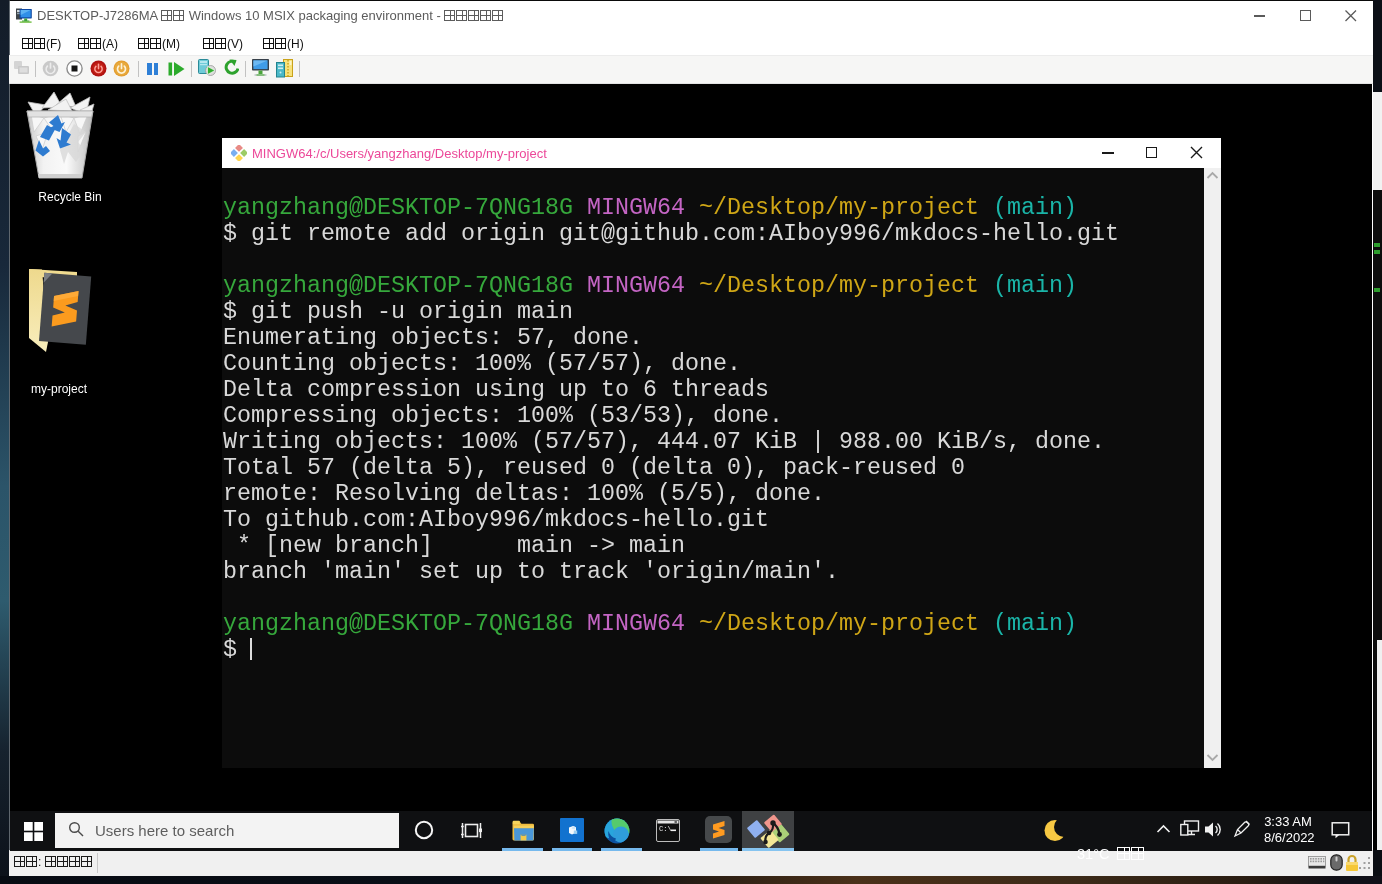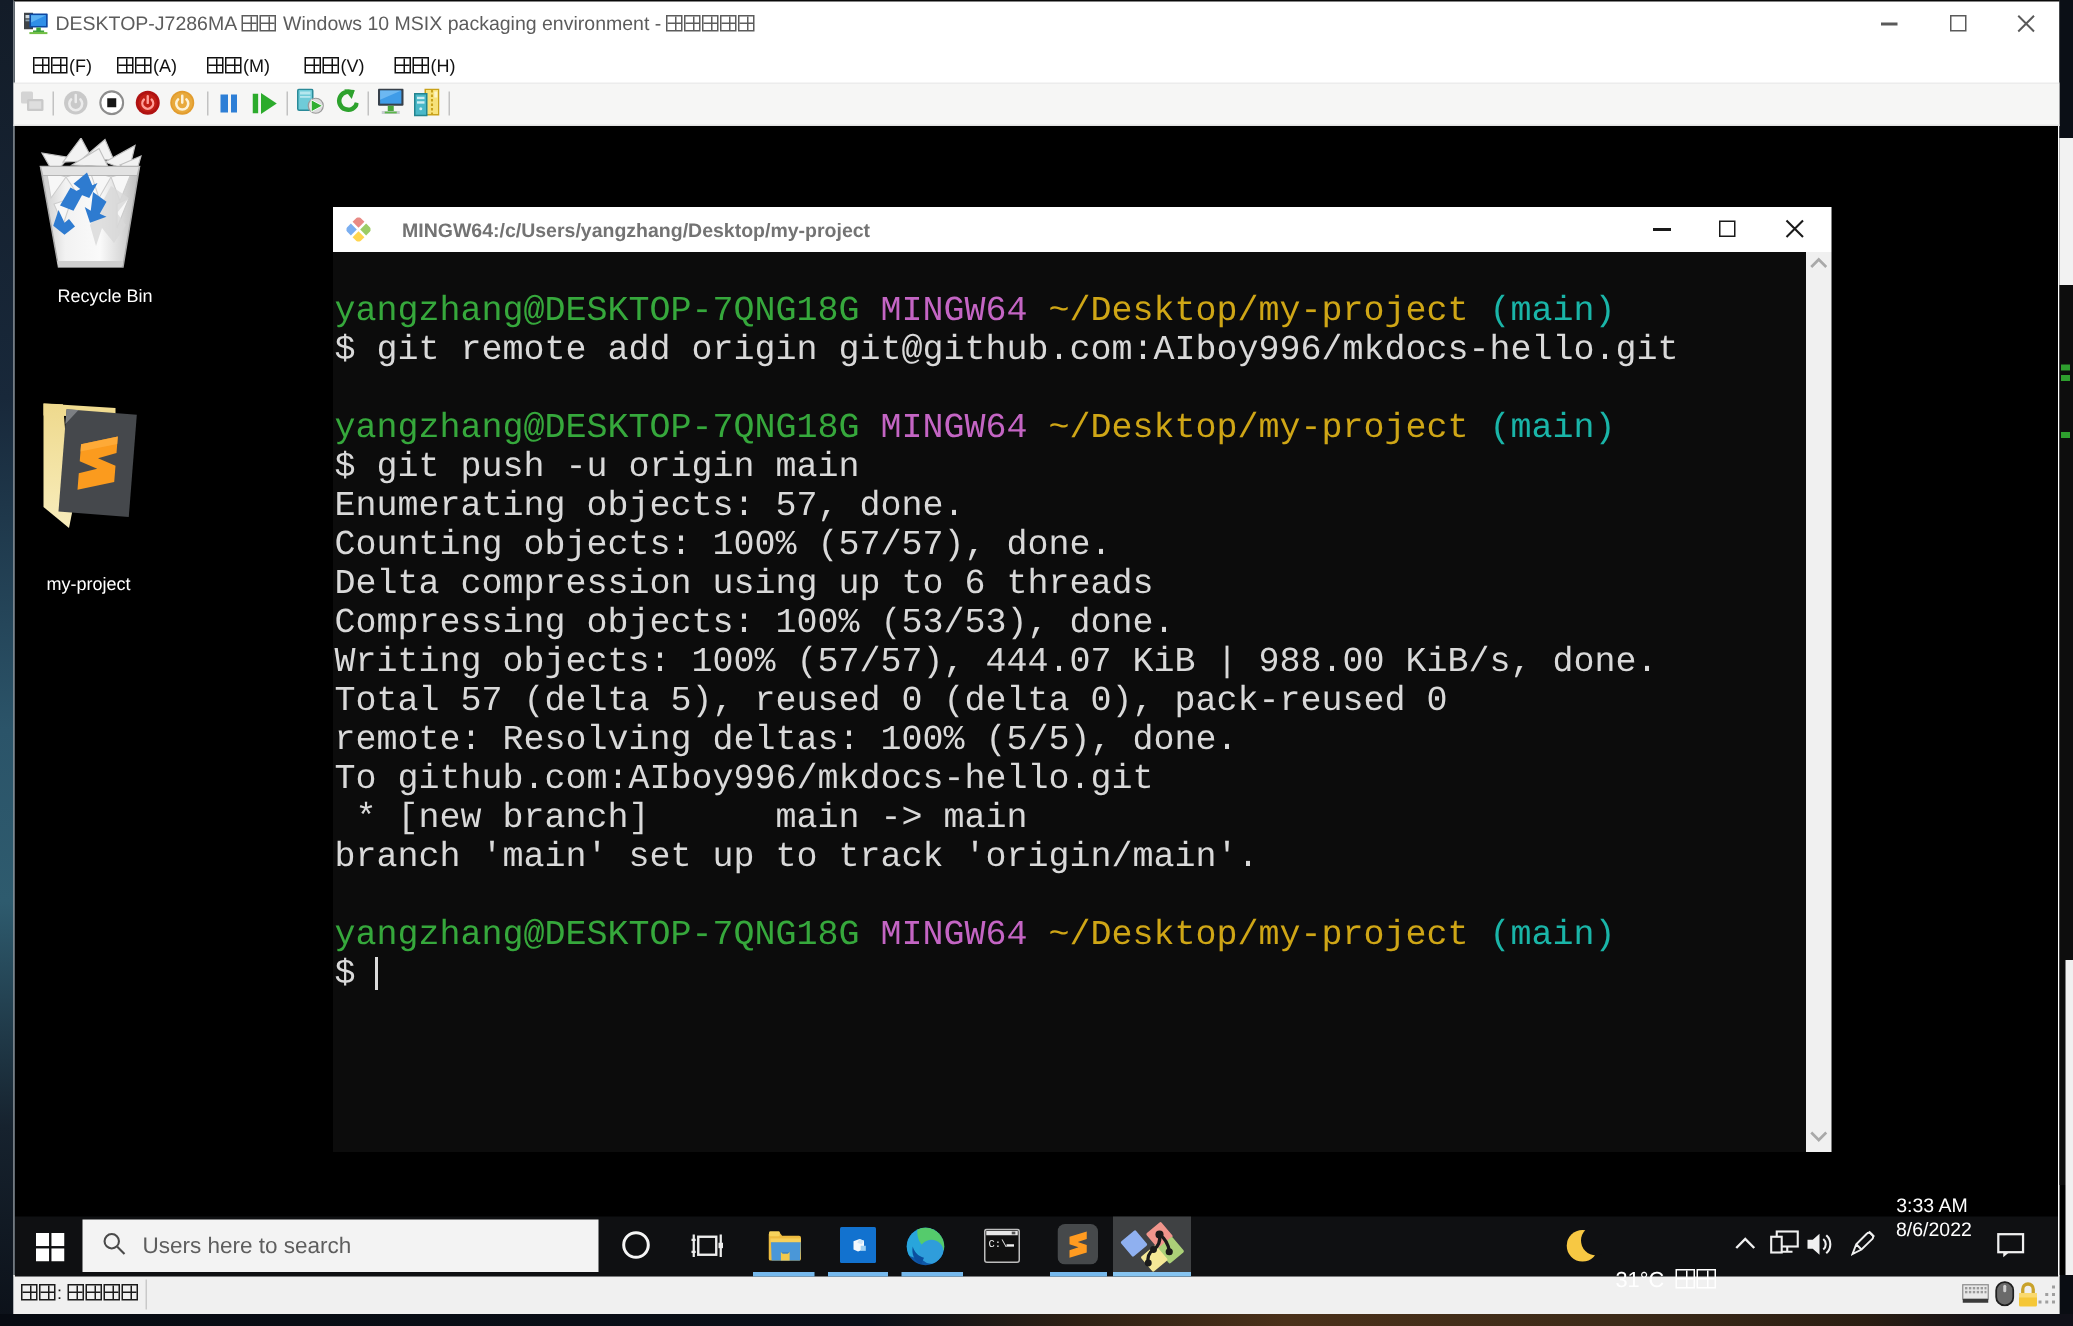--- a/index.html
+++ b/index.html
@@ -28,21 +28,21 @@
 .cjw:before{top:5px;}.cjw:after{left:6px;}
 
 #screen{left:10px;top:84px;width:1362px;height:766px;background:#000;}
 
 #status{left:9px;top:850px;width:1364px;height:26px;background:#f0f0f0;border-top:1px solid #dcdcdc;}
 #stext{left:14px;top:855px;font-size:12px;color:#1a1a1a;white-space:nowrap;}
 #stsep{left:97px;top:853px;width:1px;height:20px;background:#c9c9c9;}
 
 #term{left:222px;top:138px;width:999px;height:630px;background:#0c0c0c;}
 #termtitle{left:222px;top:138px;width:999px;height:30px;background:#fff;}
-#termtext{left:268px;top:146px;font-size:13px;color:#737373;white-space:nowrap;font-weight:bold;}
+#termtext{left:252px;top:146px;font-size:13px;color:#ec4899;white-space:nowrap;}
 #tscroll{left:1204px;top:168px;width:17px;height:600px;background:#f0f0f0;}
 pre{font-family:Liberation Mono, monospace;}
 #tpre{left:223px;top:195px;font-size:23.33px;line-height:26px;color:#d9d9d9;}
 .g{color:#36a83c;}.m{color:#c465c4;}.y{color:#cfa616;}.c{color:#1ab5a8;}
 #cursor{left:250px;top:638px;width:2px;height:22px;background:#dcdcdc;}
 
 #taskbar{left:10px;top:811px;width:1362px;height:40px;background:#0f1012;}
 #search{left:55px;top:813px;width:344px;height:35px;background:#f3f3f3;}
 #searchtext{left:95px;top:822px;font-size:15px;color:#5e5e5e;}
 .tile{top:811px;height:40px;}
@@ -105,21 +105,21 @@
 <div class="abs" id="cursor"></div>
 
 <div class="abs" id="taskbar"></div>
 <div class="abs" id="search"></div>
 <div class="abs" id="searchtext">Users here to search</div>
 
 <div class="abs dlabel" style="left:30px;top:190px;width:80px;">Recycle Bin</div>
 <div class="abs dlabel" style="left:19px;top:360px;width:80px;margin-top:22px;">my-project</div>
 
 <div class="abs tray" style="left:1077px;top:846px;">31°C&nbsp;&nbsp;<b class="cj cjw"></b><b class="cj cjw"></b></div>
-<div class="abs tray" style="left:1264px;top:796px;font-size:13px;line-height:16px;text-align:center;width:48px;">3:33 AM<br>8/6/2022</div>
+<div class="abs tray" style="left:1264px;top:814px;font-size:13px;line-height:16px;text-align:center;width:48px;">3:33 AM<br>8/6/2022</div>
 
 
 <svg class="abs" style="left:16px;top:7px" width="16" height="16" viewBox="0 0 16 16">
 <rect x="0" y="1.5" width="6" height="11" fill="#3f4448"></rect>
 <rect x="1" y="3" width="3.4" height="2.2" fill="#cfd8dc"></rect>
 <rect x="1" y="6" width="3.4" height="1.2" fill="#90a4ae"></rect>
 <rect x="3.6" y="2" width="12.2" height="9.4" rx="0.6" fill="#0d47a1"></rect>
 <rect x="4.7" y="3.1" width="10" height="7.2" fill="#2f8fe8"></rect>
 <path d="M4.7 3.1 L14.7 3.1 L4.7 8 Z" fill="#5db2f2"></path>
 <path d="M8.2 11.4 h3 v2 h2.2 v1.4 H6 v-1.4 h2.2 z" fill="#3fa33c"></path>

